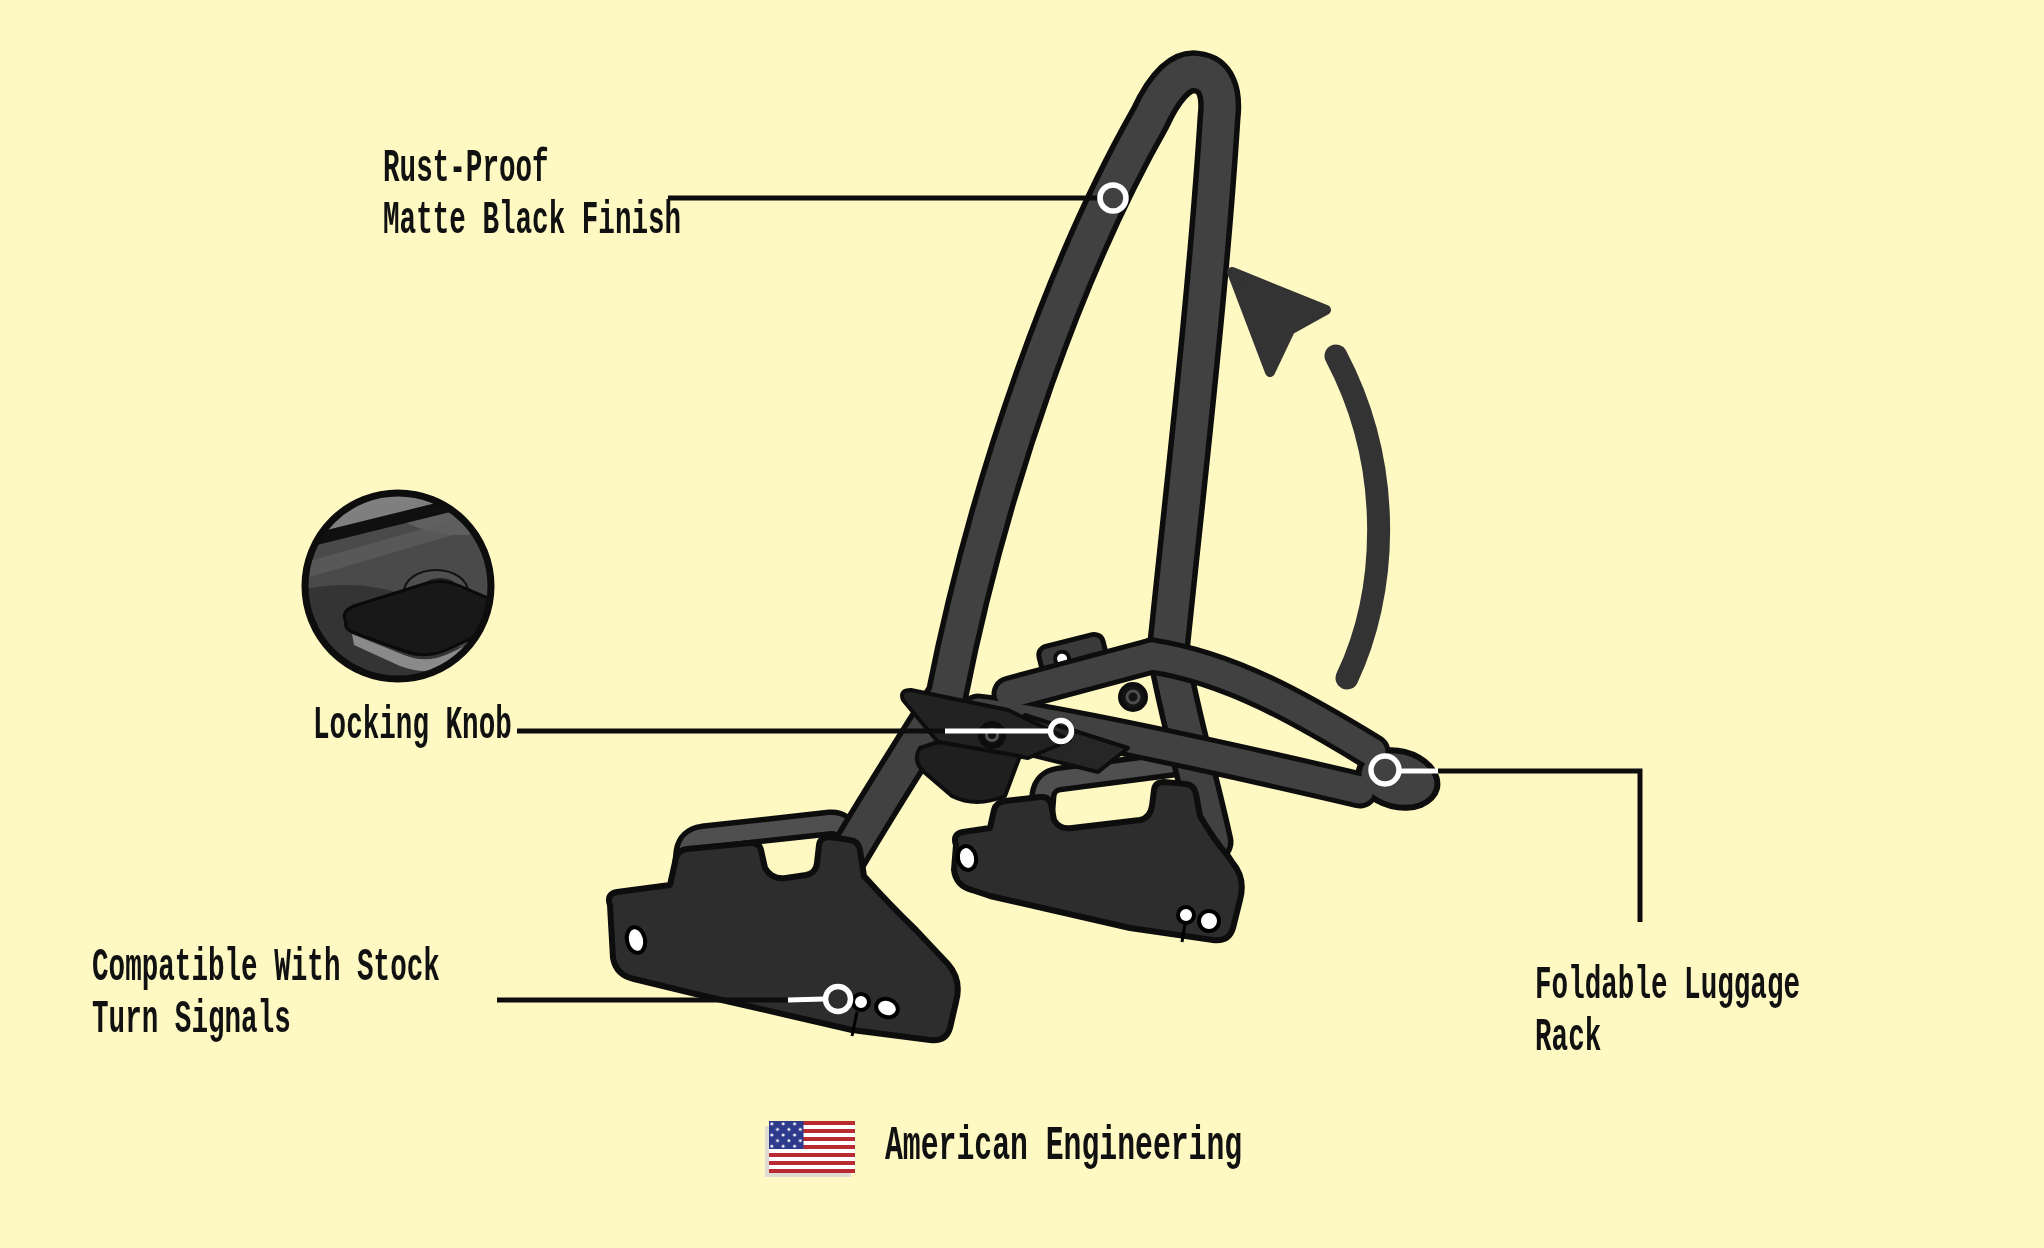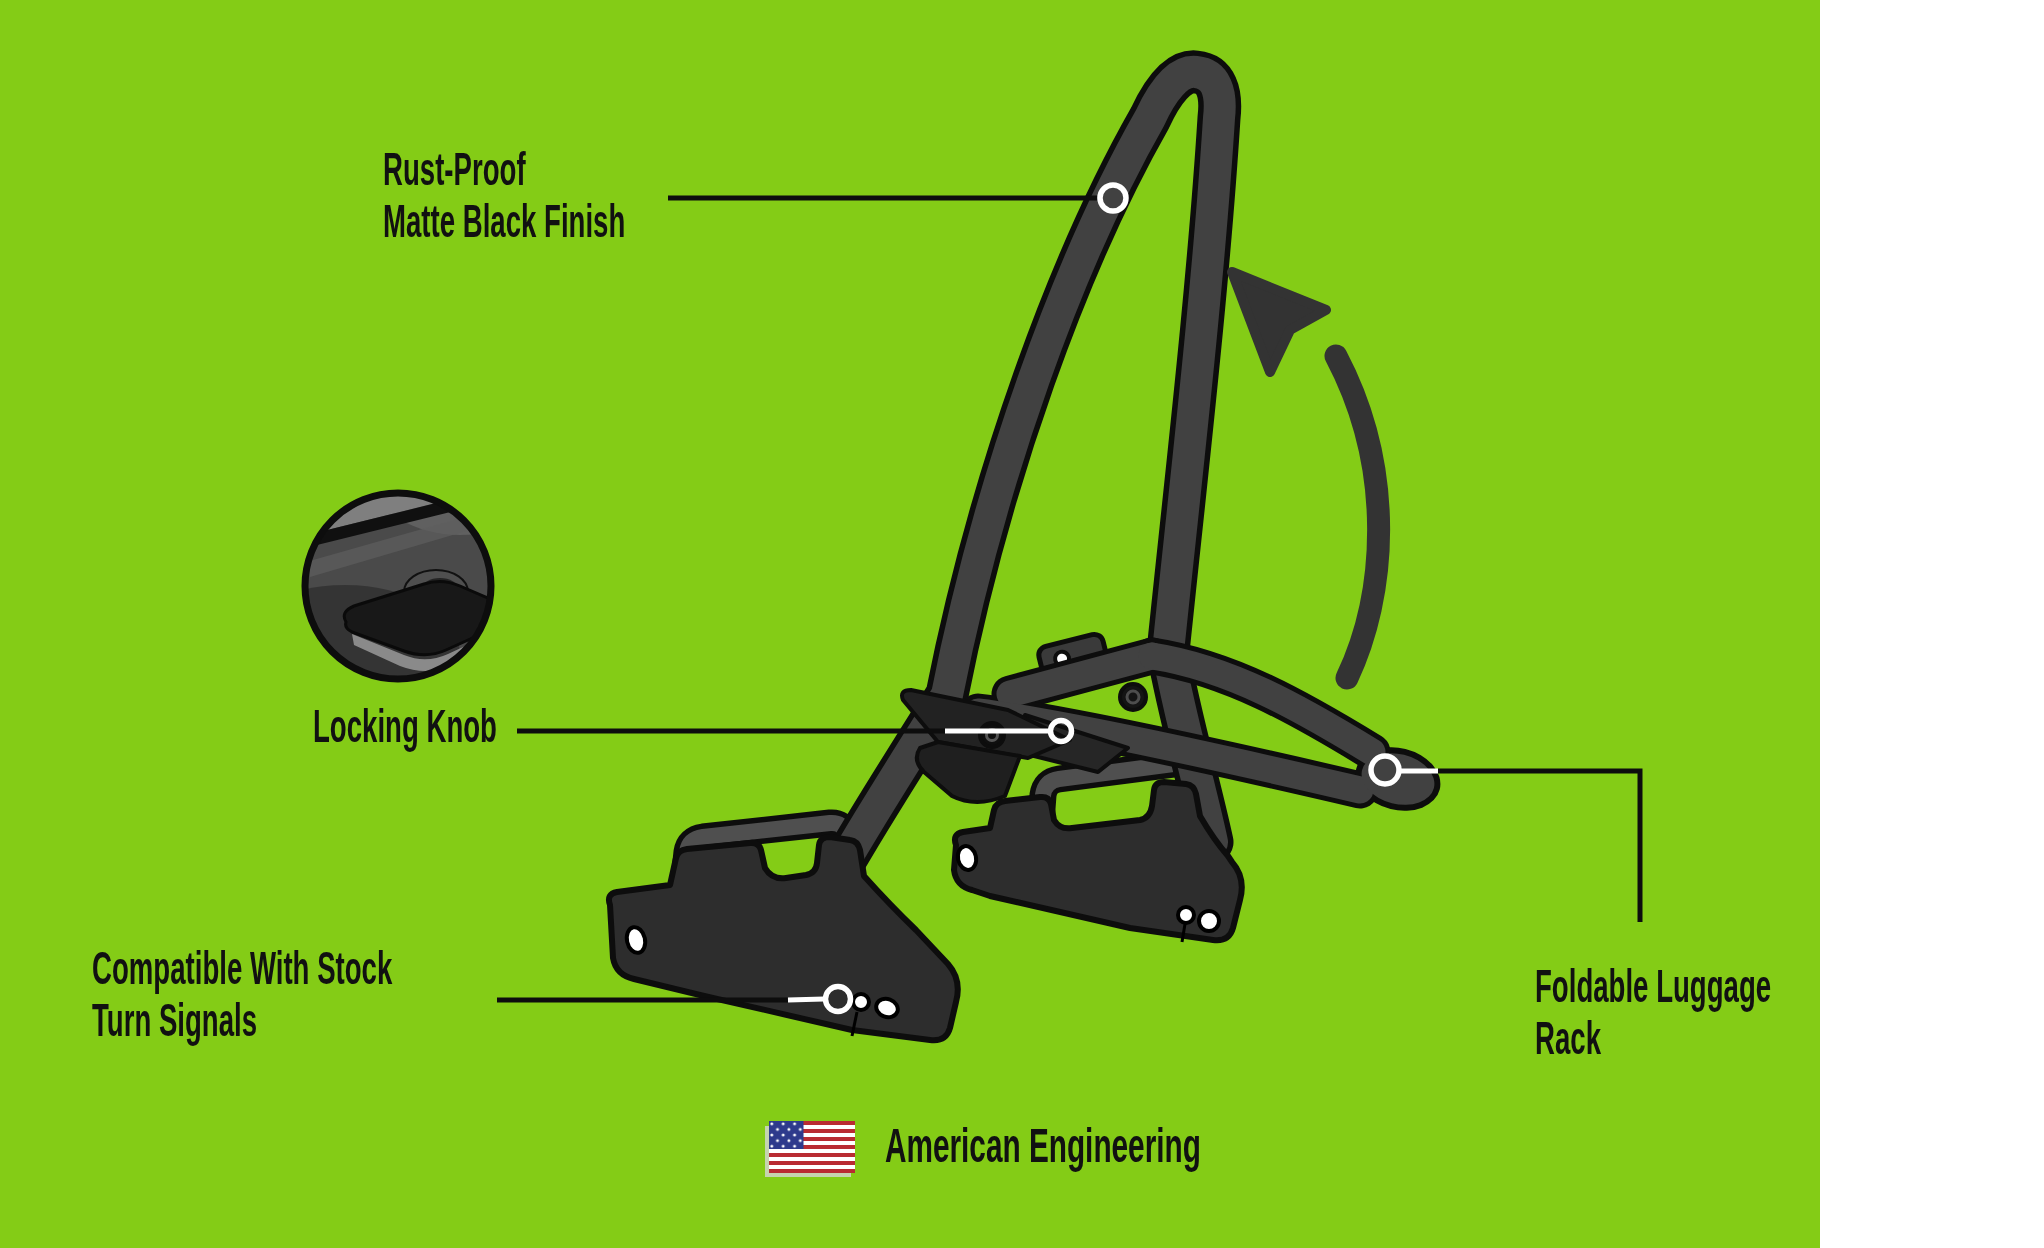--- a/index.html
+++ b/index.html
@@ -1,18 +1,18 @@
 <!DOCTYPE html>
 <html><head>
 <meta charset="utf-8">
 <style>
   html,body{margin:0;padding:0;background:#ffffff;}
   .canvas{
-    position:relative;width:1820px;height:1248px;background:#84cc16;
-    font-family:Liberation Sans, sans-serif;overflow:hidden;
+    position:relative;width:2044px;height:1248px;background:#fef9c3;
+    font-family:Liberation Mono, monospace;overflow:hidden;
   }
   .illustration{position:absolute;left:0;top:0;}
   .label{
     position:absolute;
     font-weight:bold;
     font-size:46px;
     line-height:52px;
     color:#111111;
     letter-spacing:0px;
     transform:scaleX(0.60);

